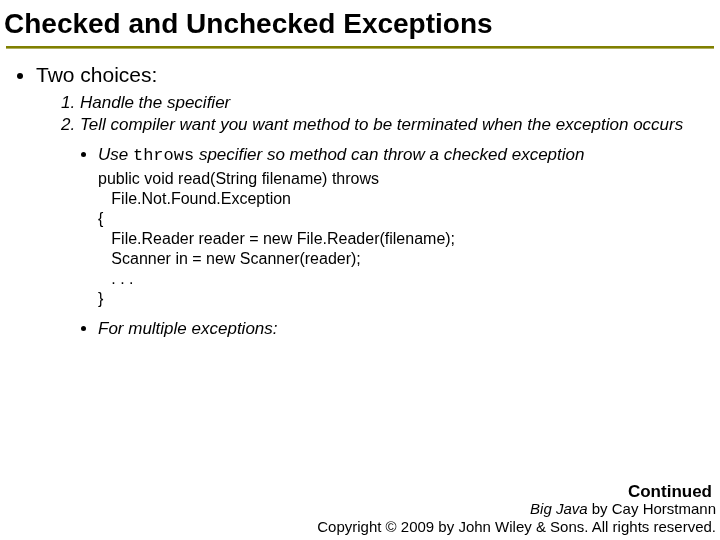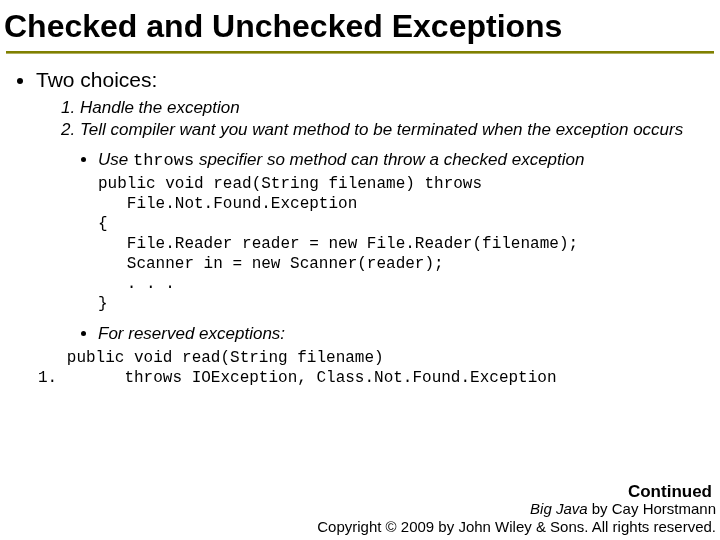--- a/index.html
+++ b/index.html
@@ -8,21 +8,21 @@
     width: 720px;
     height: 540px;
     font-family: Arial, Helvetica, sans-serif;
     font-size: 16px;
     color: #000;
     overflow: hidden;
     position: relative;
   }
   .slide-title {
     font-family: "Trebuchet MS", Arial, sans-serif;
-    font-size: 32px;
+    font-size: 28px;
     font-weight: bold;
     padding: 8px 6px 2px 4px;
   }
   .title-rule {
     border-bottom: 2px solid #808000;
     margin: 4px 6px 0 6px;
   }
   .inner-rule {
     border-bottom: 1px solid #b0b060;
     margin: 0 6px 14px 6px;
@@ -54,21 +54,21 @@
   }
   ul.level3 > li {
     margin-bottom: 4px;
     margin-top: 10px;
   }
   .code {
     font-family: "Courier New", monospace;
     font-style: normal;
   }
   pre.codeblock {
-    font-family: Liberation Mono, monospace;
+    font-family: Liberation Sans, sans-serif;
     font-size: 16px;
     font-style: normal;
     margin: 4px 0 4px 0;
     white-space: pre;
     line-height: 1.25;
   }
   .continued {
     position: absolute;
     right: 8px;
     bottom: 38px;
@@ -93,38 +93,36 @@
 
 <div class="slide-title">Checked and Unchecked Exceptions</div>
 <div class="title-rule"></div>
 <div class="inner-rule"></div>
 
 <div class="content">
   <ul class="level1">
     <li>
       <span>Two choices:</span>
       <ol class="level2">
-        <li>Handle the exception</li>
+        <li>Handle the specifier</li>
         <li>Tell compiler want you want method to be terminated when the exception occurs</li>
       </ol>
       <ul class="level3">
         <li>
           <span>Use </span><span class="code">throws</span><span> specifier so method can throw a checked exception</span>
 <pre class="codeblock">public void read(String filename) throws
    File.Not.Found.Exception
 {
    File.Reader reader = new File.Reader(filename);
    Scanner in = new Scanner(reader);
    . . .
 }</pre>
         </li>
         <li>
-          <span>For reserved exceptions:</span>
-<pre class="codeblock" style="margin-left:-60px;">   public void read(String filename)
-1.       throws IOException, Class.Not.Found.Exception</pre>
+          <span>For multiple exceptions:</span>
         </li>
       </ul>
     </li>
   </ul>
 </div>
 
 <div class="continued">Continued</div>
 
 <div class="footer">
   <div>

